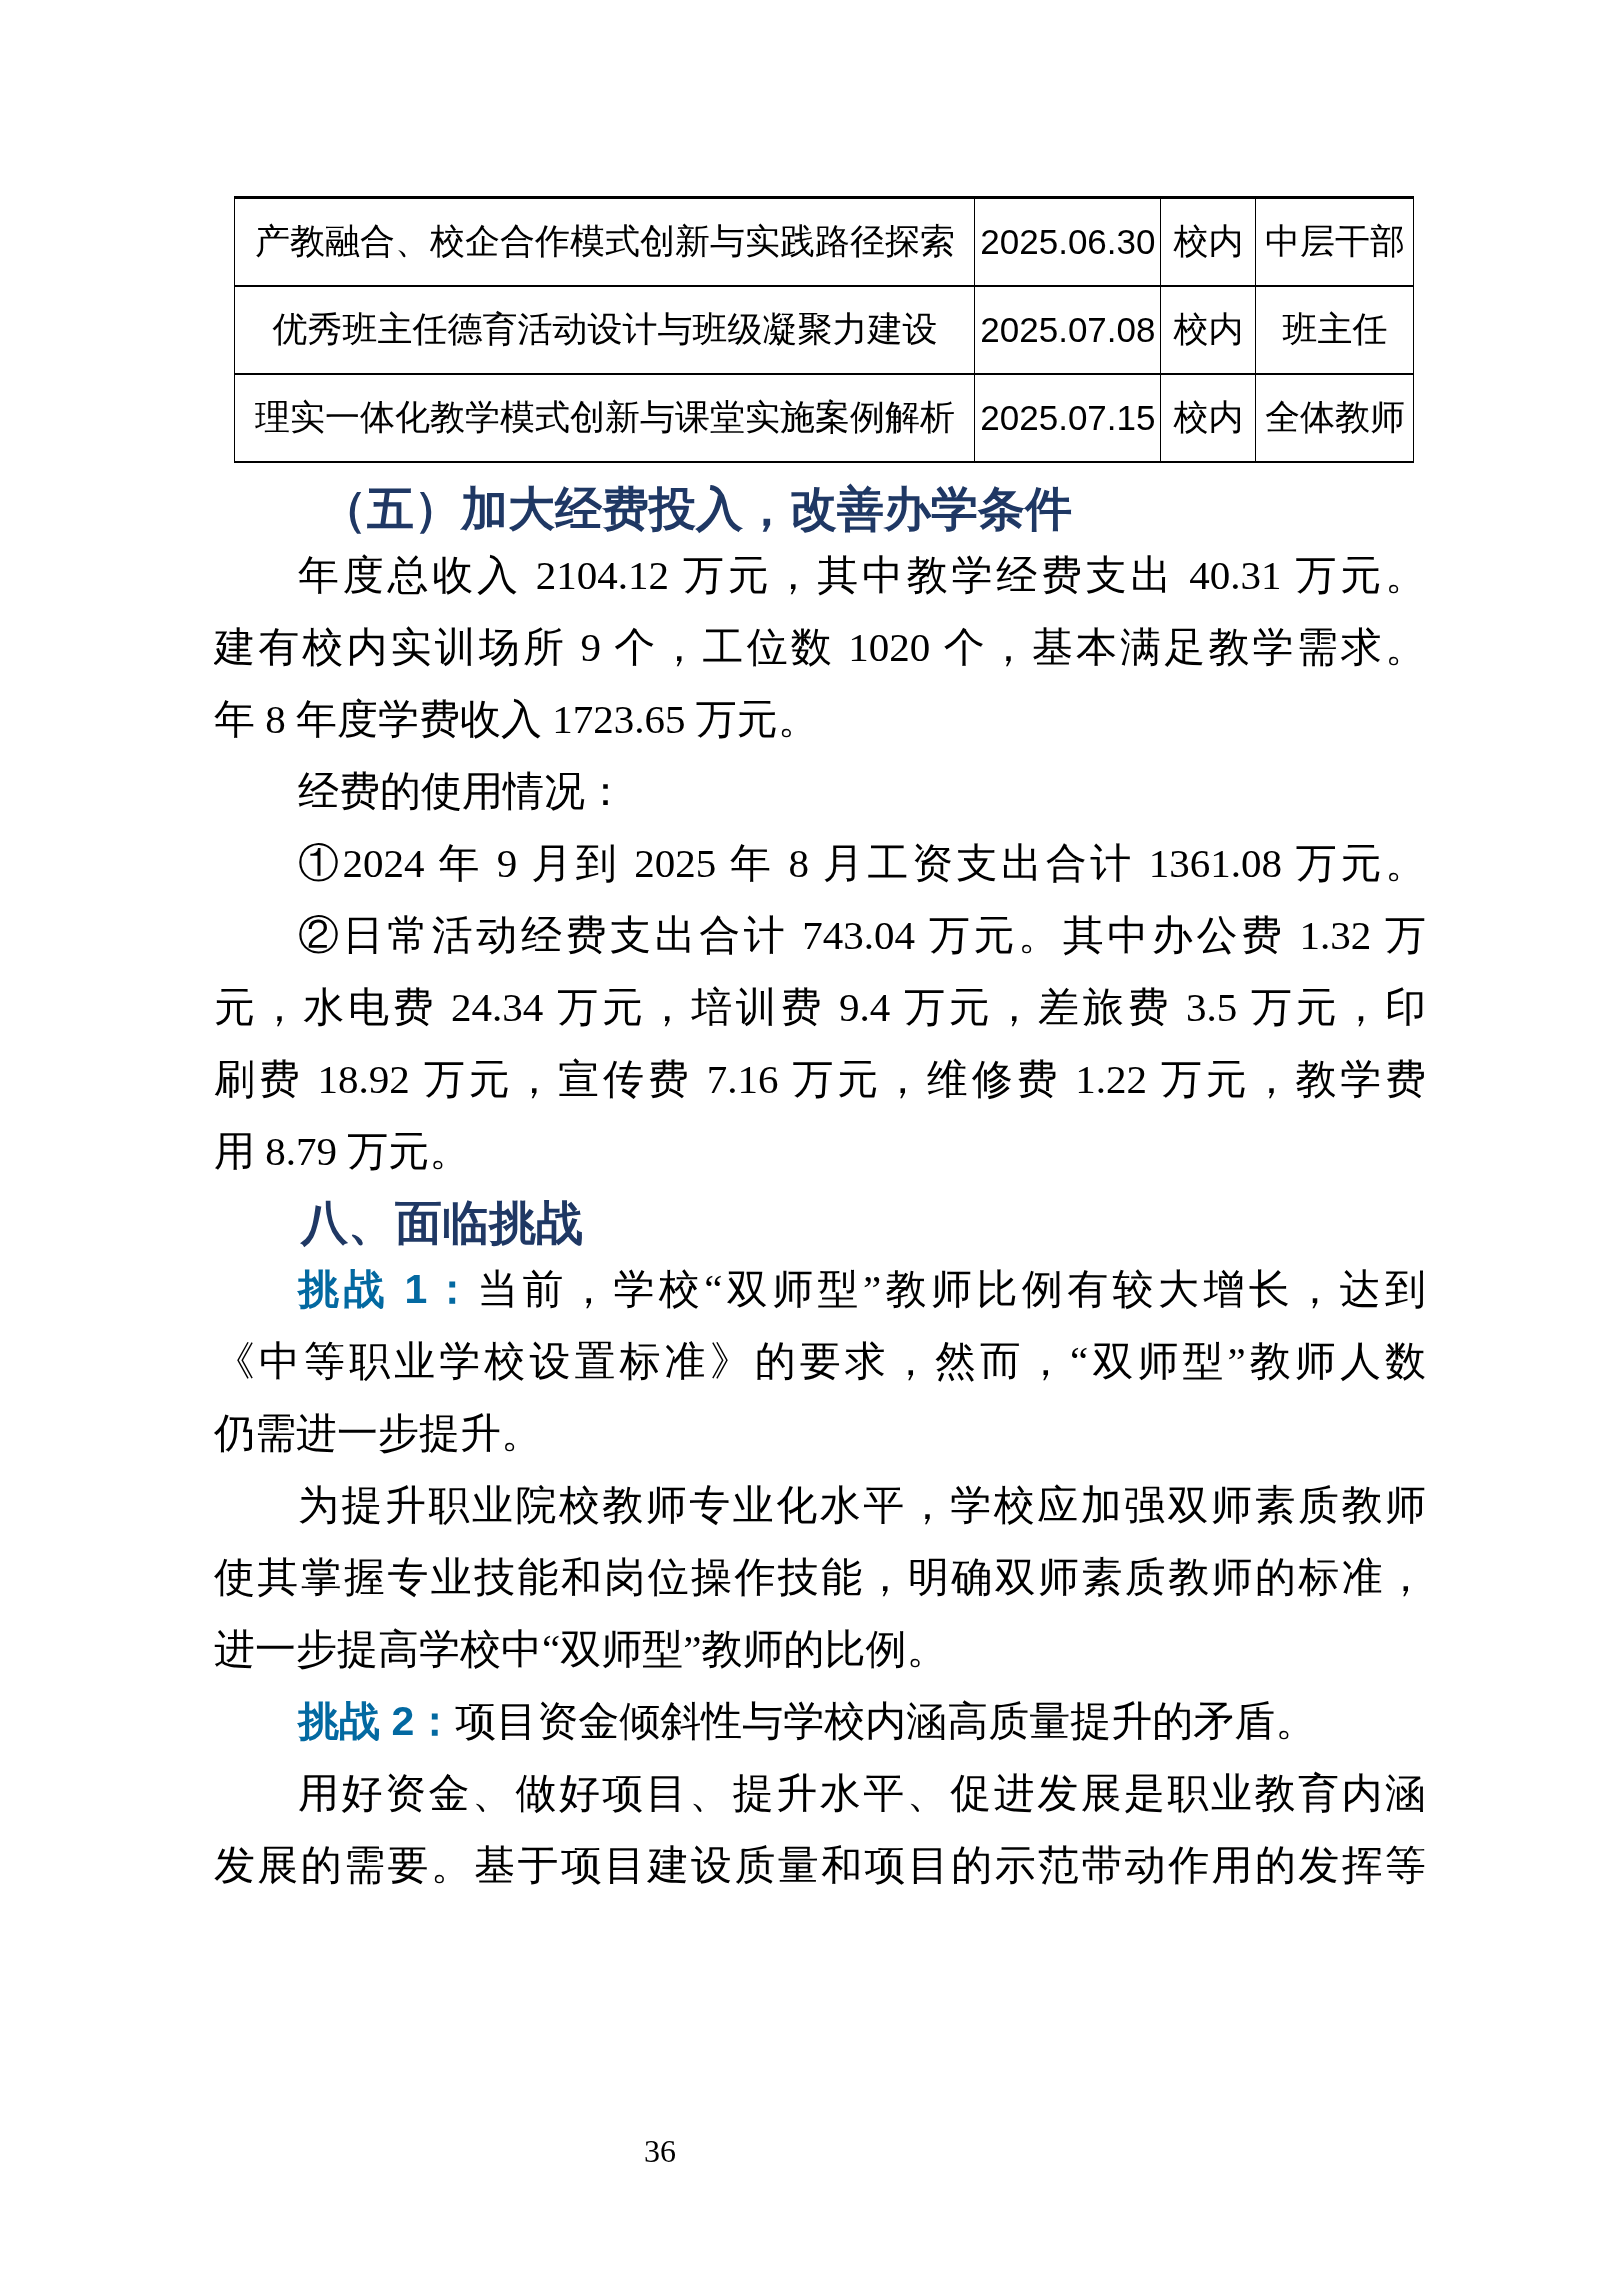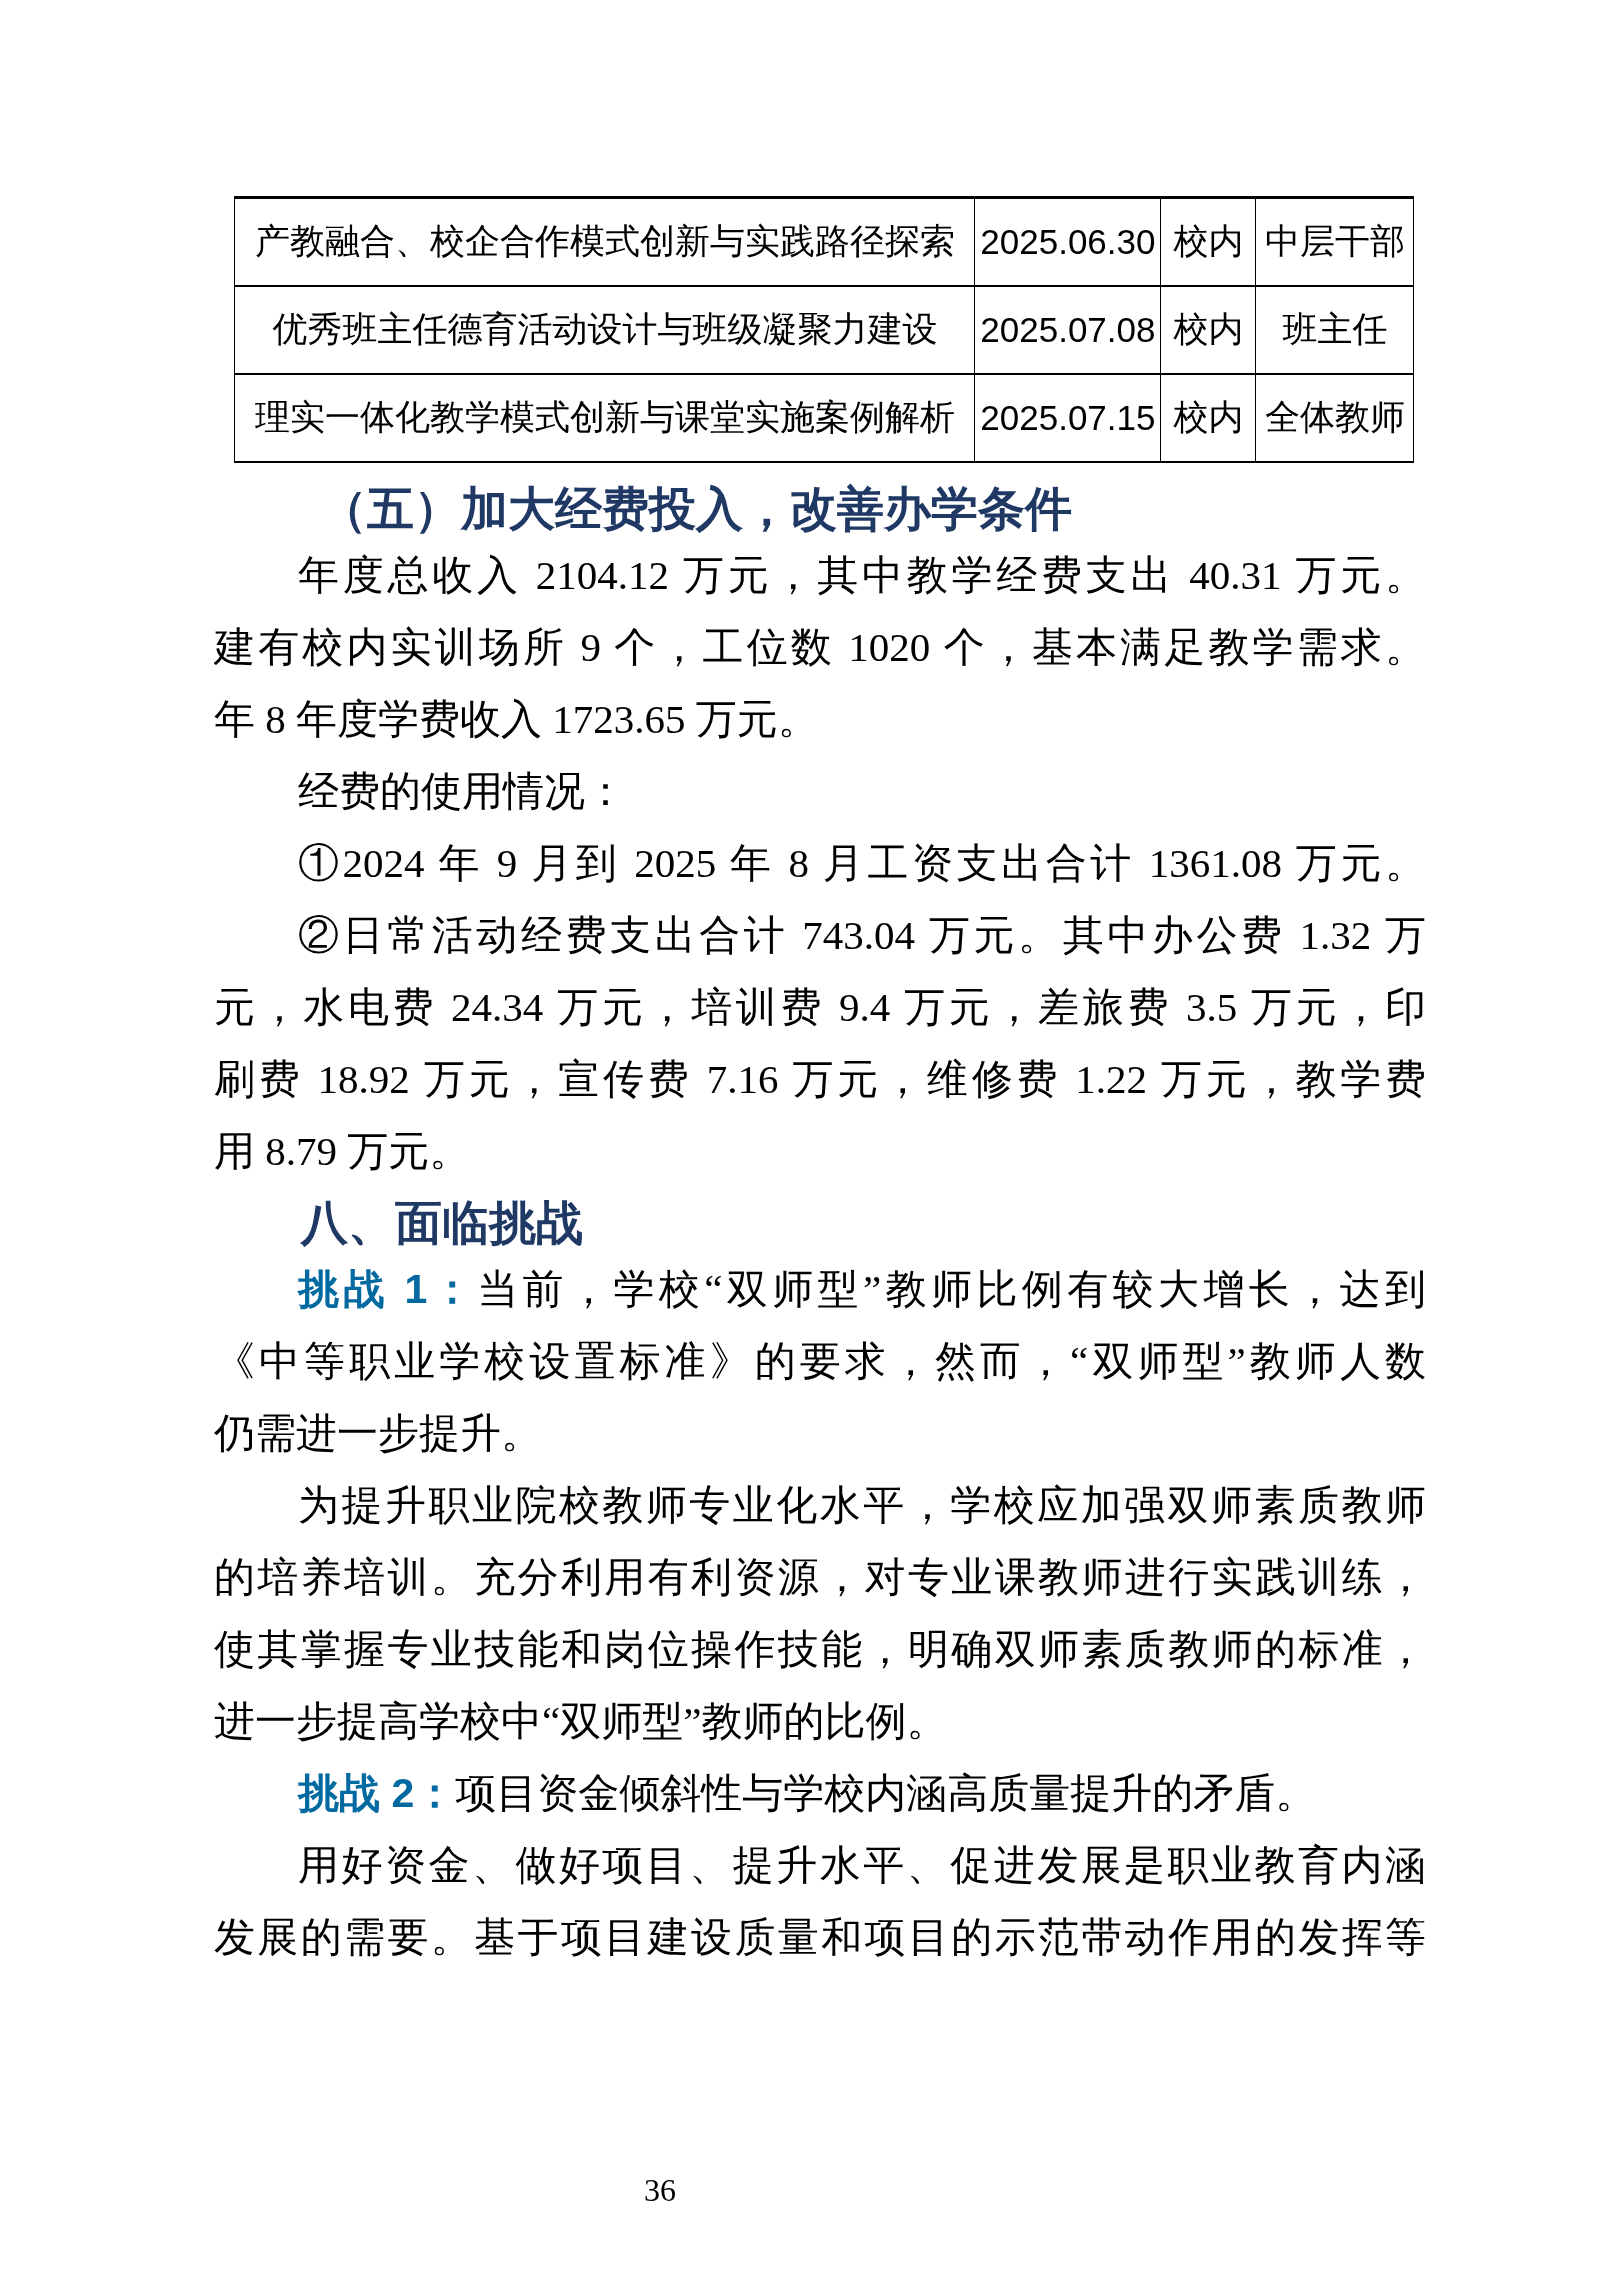--- a/index.html
+++ b/index.html
@@ -82,21 +82,20 @@
 
   
   .pageno {
     position: absolute;
     left: 0;
     top: 2133px;
     width: 1320px;
     text-align: center;
     font-size: 32px;
     color: #000;
-    margin-top: 39px;
   }
 </style>
 </head>
 <body>
 
 <div class="page">
 
   <table class="sched">
     <colgroup>
       <col style="width:740px">
@@ -138,21 +137,20 @@
     <div class="line fill"><span>元，水电费 24.34 万元，培训费 9.4 万元，差旅费 3.5 万元，印</span></div>
     <div class="line fill"><span>刷费 18.92 万元，宣传费 7.16 万元，维修费 1.22 万元，教学费</span></div>
     <div class="line"><span>用 8.79 万元。</span></div>
 
     <div class="h-sec h8">八、面临挑战</div>
 
     <div class="line indent fill"><span class="challenge">挑战 1：</span><span>当前，学校“双师型”教师比例有较大增长，达到</span></div>
     <div class="line fill"><span>《中等职业学校设置标准》的要求，然而，“双师型”教师人数</span></div>
     <div class="line"><span>仍需进一步提升。</span></div>
     <div class="line indent fill"><span>为提升职业院校教师专业化水平，学校应加强双师素质教师</span></div>
-    <div class="line fill"><span>的培养培训。充分利用有利资源，对专业课教师进行实践训练，</span></div>
     <div class="line fill"><span>使其掌握专业技能和岗位操作技能，明确双师素质教师的标准，</span></div>
     <div class="line"><span>进一步提高学校中“双师型”教师的比例。</span></div>
     <div class="line indent"><span class="challenge">挑战 2：</span><span>项目资金倾斜性与学校内涵高质量提升的矛盾。</span></div>
     <div class="line indent fill"><span>用好资金、做好项目、提升水平、促进发展是职业教育内涵</span></div>
     <div class="line fill"><span>发展的需要。基于项目建设质量和项目的示范带动作用的发挥等</span></div>
   </div>
 
   <div class="pageno">36</div>
 
 </div>

